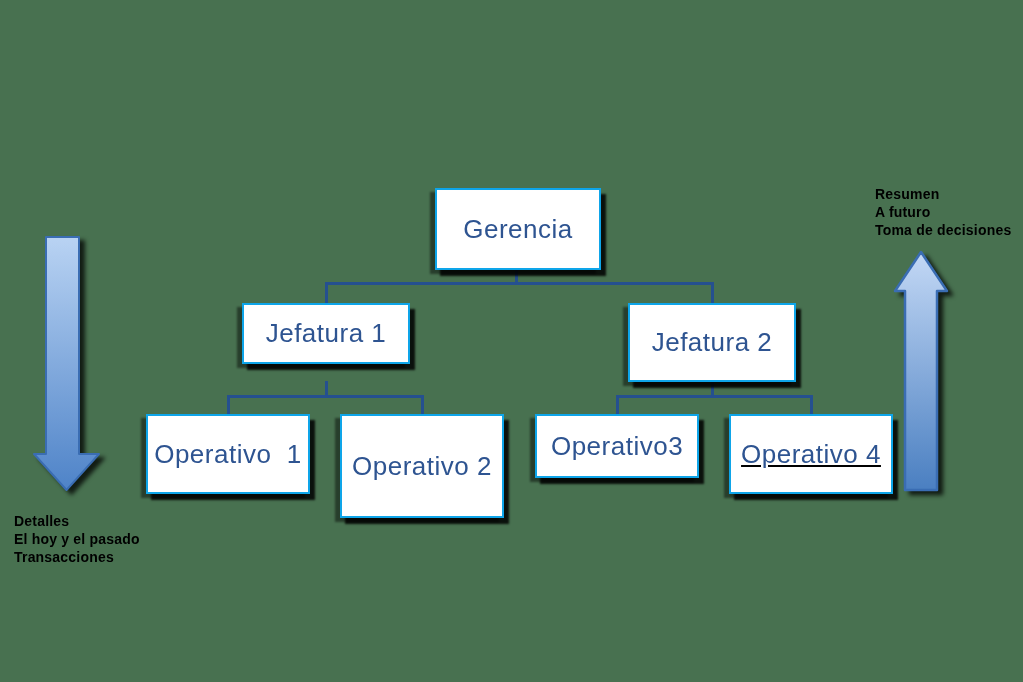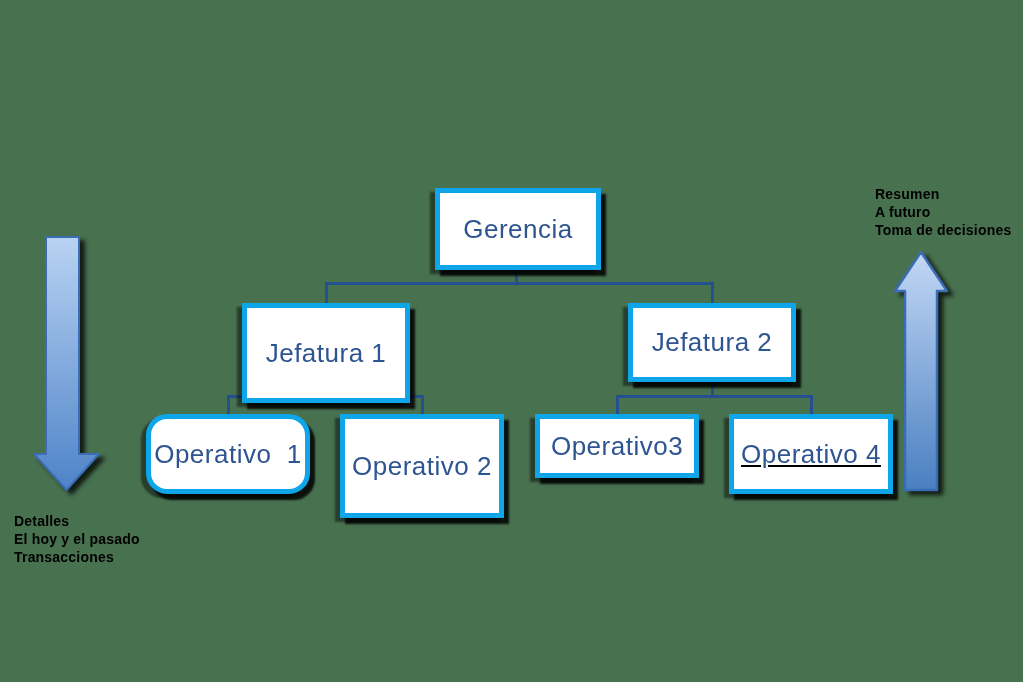--- a/index.html
+++ b/index.html
@@ -10,21 +10,21 @@
   .stage{
     position:relative;
     width:1023px;height:682px;
     background:#487150;
     overflow:hidden;
   }
   
   .node{
     position:absolute;
     background:#ffffff;
-    border:5px solid #0ea5e9;
+    border:2px solid #0ea5e9;
     box-shadow:5px 6px 2px rgba(0,0,0,0.85), -5px 4px 2px rgba(0,0,0,0.45);
     display:flex;align-items:center;justify-content:center;
     box-sizing:border-box;
   }
   .node-label{
     color:#2e5491;
     font-size:26px;
     white-space:pre;
     letter-spacing:0.5px;
   }
@@ -89,29 +89,29 @@
 
   <div class="conn" style="left:711px;top:381px;width:3px;height:17px;"></div>
   <div class="conn" style="left:616px;top:395px;width:197px;height:3px;"></div>
   <div class="conn" style="left:616px;top:395px;width:3px;height:19px;"></div>
   <div class="conn" style="left:810px;top:395px;width:3px;height:19px;"></div>
 
   <div class="node" style="left:435px;top:188px;width:166px;height:82px;">
     <span class="node-label">Gerencia</span>
   </div>
 
-  <div class="node" style="left:242px;top:303px;width:168px;height:100px;">
+  <div class="node" style="left:242px;top:303px;width:168px;height:61px;">
     <span class="node-label">Jefatura 1</span>
   </div>
 
   <div class="node" style="left:628px;top:303px;width:168px;height:79px;">
     <span class="node-label">Jefatura 2</span>
   </div>
 
-  <div class="node" style="left:146px;top:414px;width:164px;height:80px;border-radius:21px;">
+  <div class="node" style="left:146px;top:414px;width:164px;height:80px;">
     <span class="node-label">Operativo  1</span>
   </div>
 
   <div class="node" style="left:340px;top:414px;width:164px;height:104px;">
     <span class="node-label">Operativo 2</span>
   </div>
 
   <div class="node" style="left:535px;top:414px;width:164px;height:64px;">
     <span class="node-label">Operativo3</span>
   </div>

